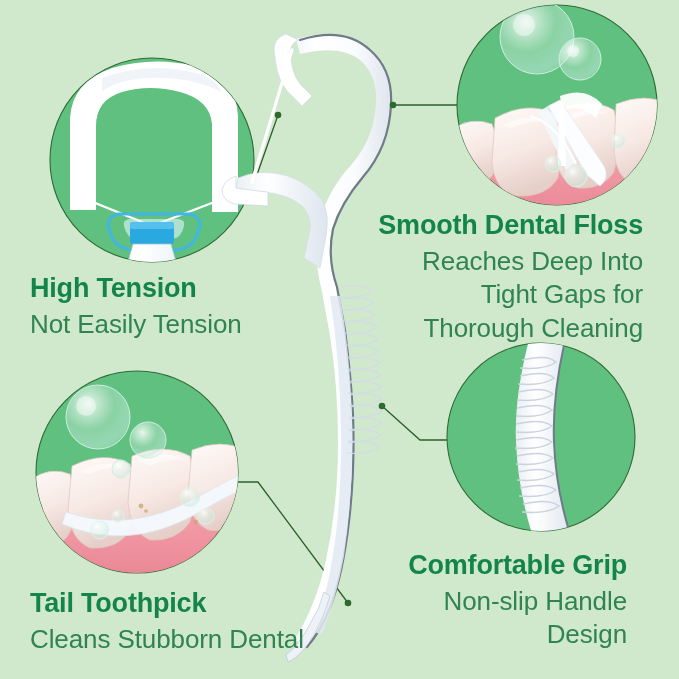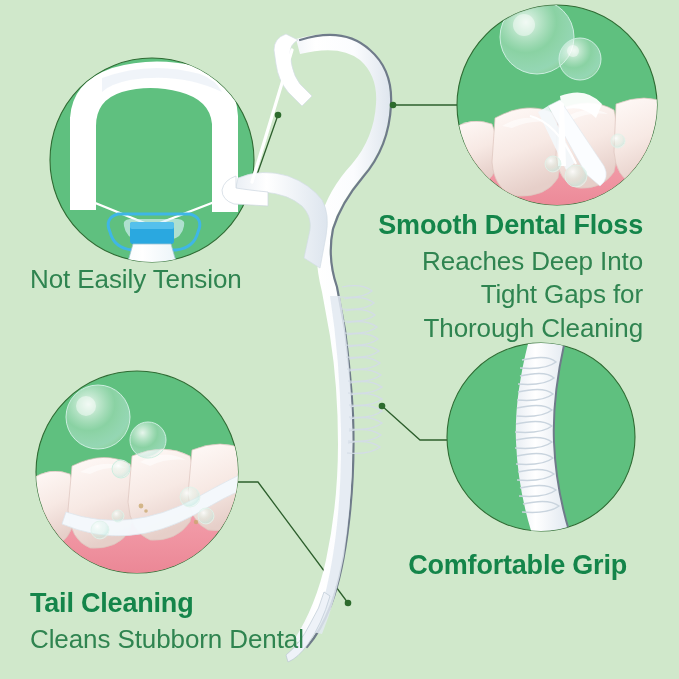--- a/index.html
+++ b/index.html
@@ -308,38 +308,43 @@
 
     <g fill="#2d6b2d">
       <circle cx="278" cy="115" r="3.3"></circle>
       <circle cx="393" cy="105" r="3.3"></circle>
       <circle cx="348" cy="603" r="3.3"></circle>
       <circle cx="382" cy="406" r="3.3"></circle>
     </g>
   </svg>
 
   <div class="label-block lb-left" id="lbl-high-tension">
+    <div class="label-title">High Tension</div>
     <div class="label-sub">
       <div>Not Easily Tension</div>
     </div>
   </div>
 
   <div class="label-block lb-right" id="lbl-smooth-floss">
     <div class="label-title">Smooth Dental Floss</div>
     <div class="label-sub">
       <div>Reaches Deep Into</div>
       <div>Tight Gaps for</div>
       <div>Thorough Cleaning</div>
     </div>
   </div>
 
   <div class="label-block lb-left" id="lbl-tail-toothpick">
-    <div class="label-title">Tail Cleaning</div>
+    <div class="label-title">Tail Toothpick</div>
     <div class="label-sub">
       <div>Cleans Stubborn Dental</div>
     </div>
   </div>
 
   <div class="label-block lb-right" id="lbl-comfortable-grip">
     <div class="label-title">Comfortable Grip</div>
+    <div class="label-sub">
+      <div>Non-slip Handle</div>
+      <div>Design</div>
+    </div>
   </div>
 
 </div>
 
 </body></html>

